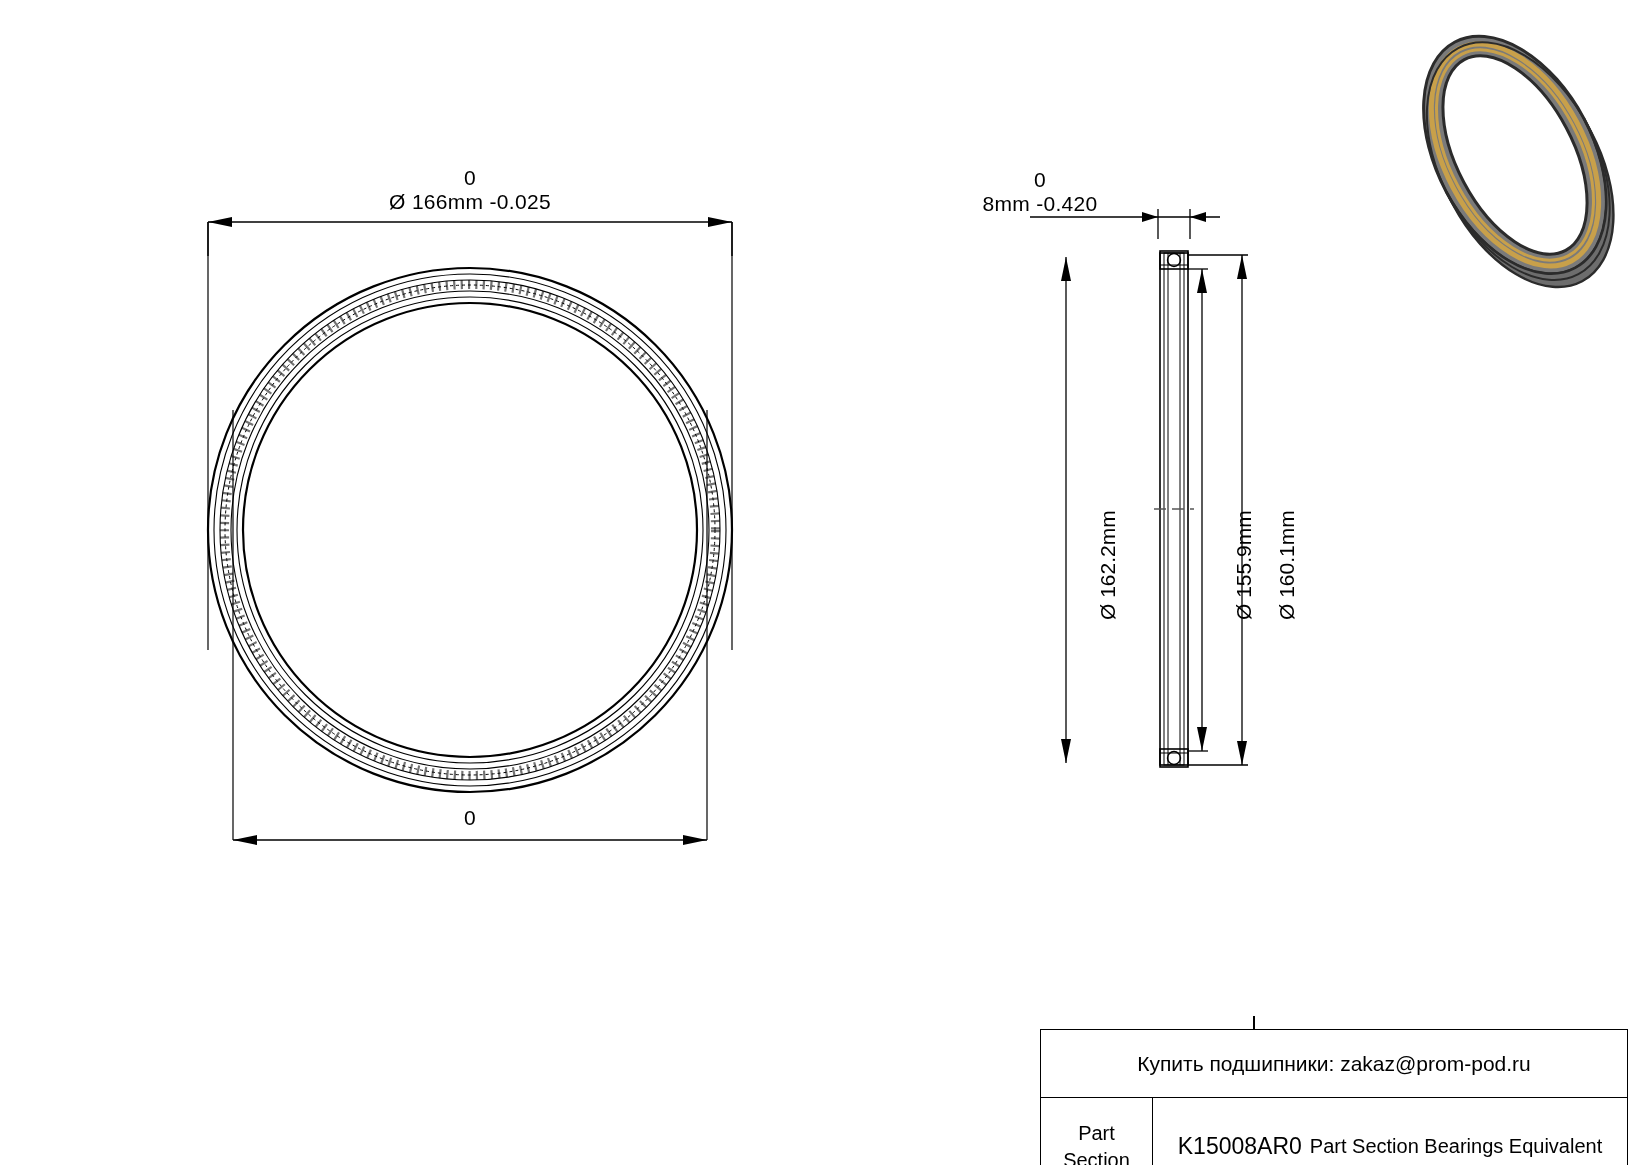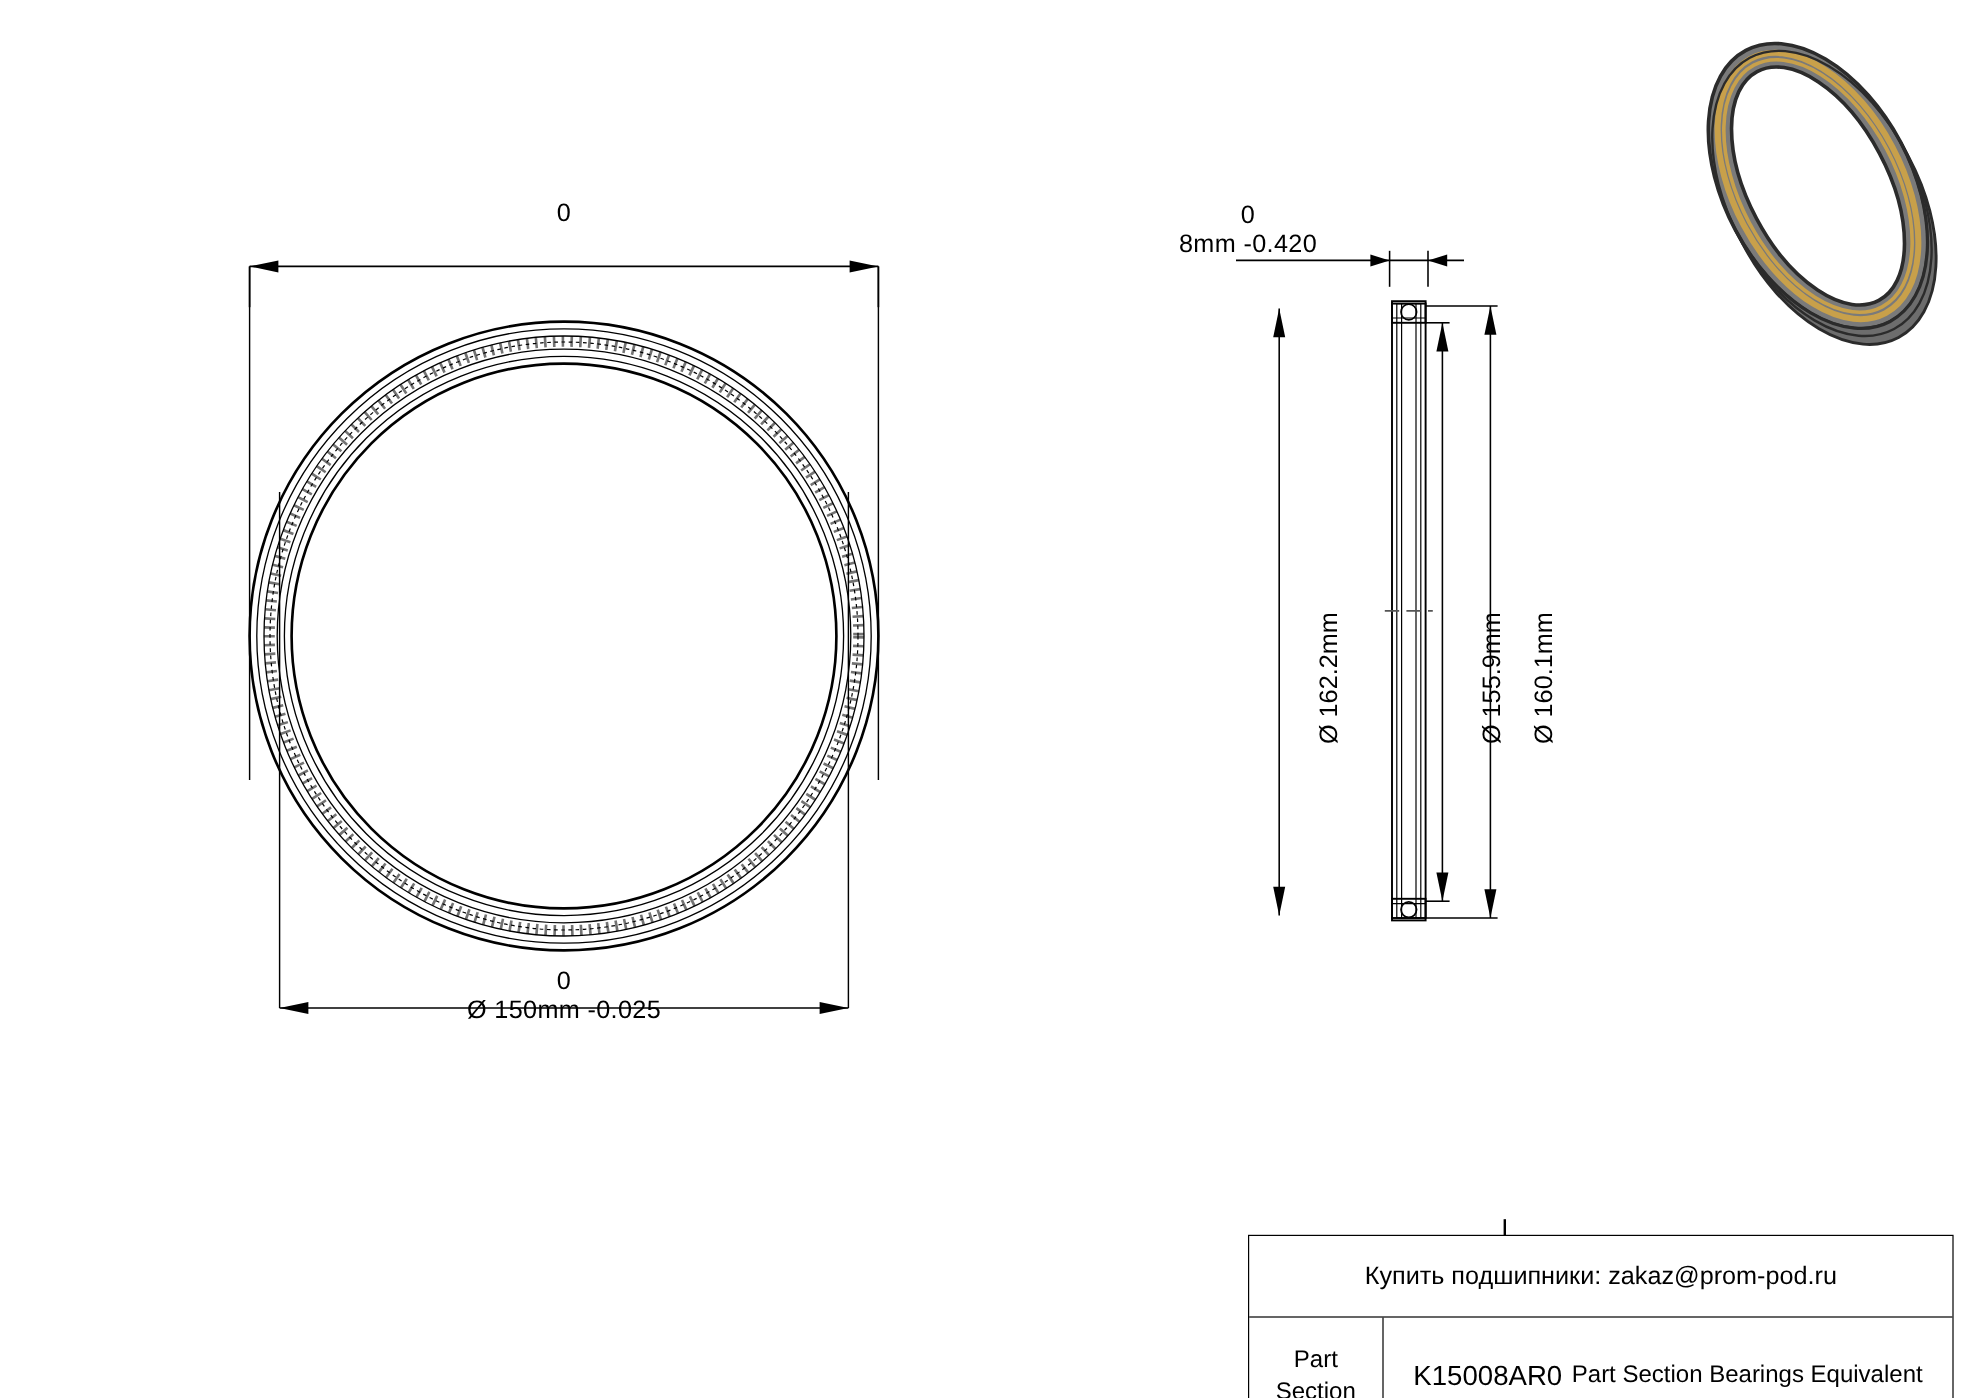--- a/index.html
+++ b/index.html
@@ -103,25 +103,25 @@
       <circle cx="290" cy="350" r="239" fill="none" stroke="#000" stroke-width="1.1"></circle>
       <circle cx="290" cy="350" r="233" fill="none" stroke="#000" stroke-width="1.1"></circle>
       <circle cx="290" cy="350" r="227" fill="none" stroke="#000" stroke-width="2.2"></circle>
 
       <circle cx="290" cy="350" r="245.5" fill="none" stroke="#000" stroke-width="9" stroke-dasharray="2.2 5.2" opacity="0.55"></circle>
     </g>
   </svg>
 
   <div class="abs dimtext" style="left:200px;top:166px;width:540px;">
     <div>0</div>
+    <div>Ø 166mm  -0.025</div>
   </div>
 
   <div class="abs dimtext" style="left:200px;top:806px;width:540px;">
     <div>0</div>
-    <div>Ø 150mm  -0.025</div>
   </div>
 
   <svg class="abs" style="left:1030px;top:195px;" width="320" height="620" viewBox="0 0 320 620">
 
     <g stroke="#000" stroke-width="1.3" fill="none">
       <line x1="0" y1="22" x2="128" y2="22"></line>
       <line x1="128" y1="22" x2="190" y2="22"></line>
       <line x1="128" y1="14" x2="128" y2="44"></line>
       <line x1="160" y1="14" x2="160" y2="44"></line>
     </g>

